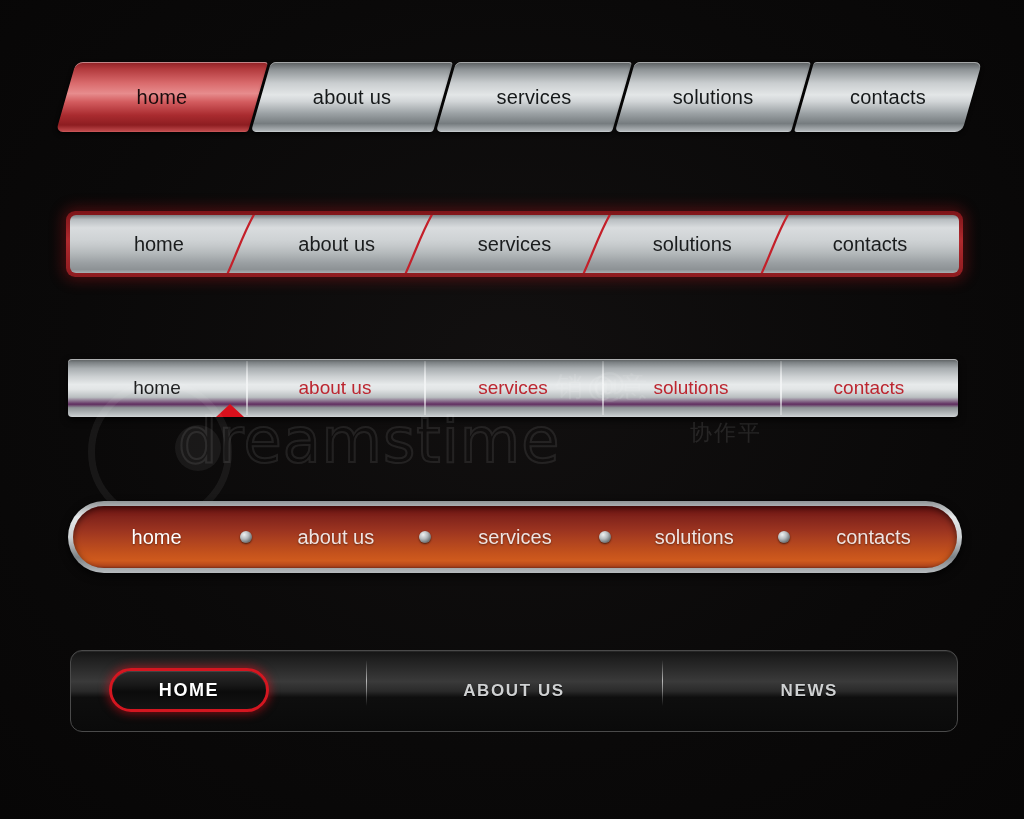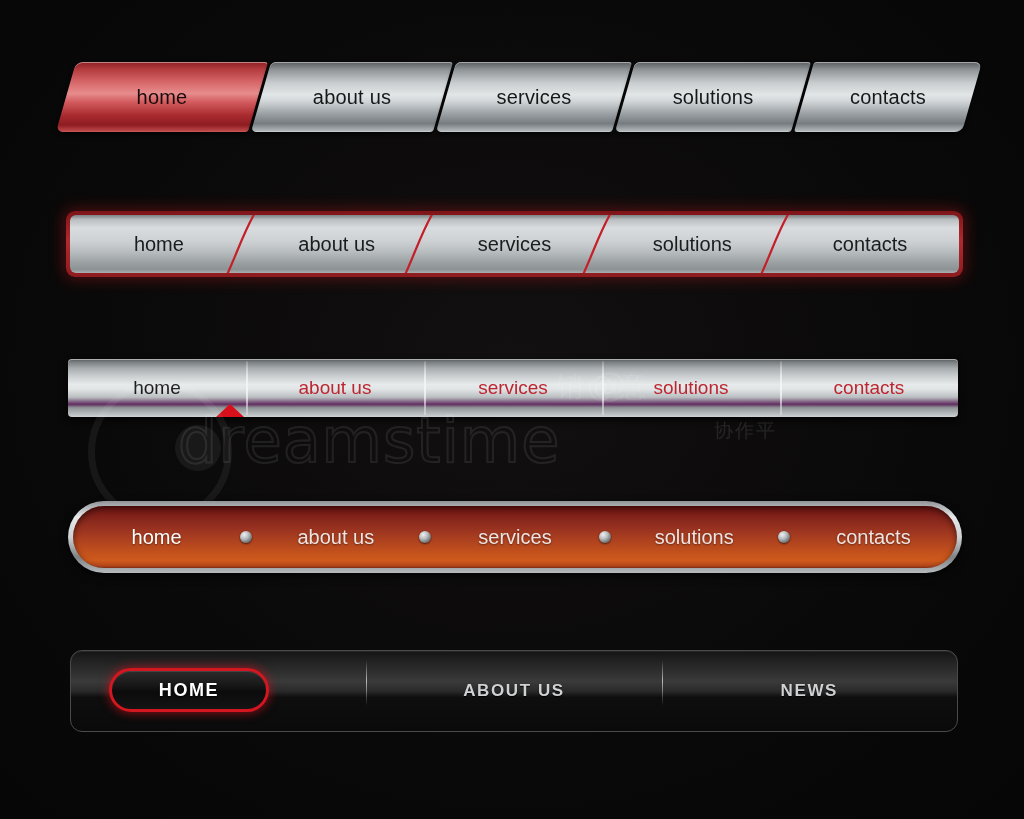--- a/index.html
+++ b/index.html
@@ -221,23 +221,23 @@
     background: rgba(255,255,255,0.06);
   }
   .wm-cn {
     left: 555px;
     top: 368px;
     font-size: 28px;
     letter-spacing: 4px;
     color: rgba(255,255,255,0.10);
   }
   .wm-cn2 {
-    left: 714px;
+    left: 690px;
     top: 418px;
-    font-size: 19px;
+    font-size: 22px;
     letter-spacing: 2px;
     color: rgba(255,255,255,0.10);
   }
   .wm-at {
     left: 592px;
     top: 364px;
     font-size: 34px;
     color: rgba(255,255,255,0.09);
   }
 

